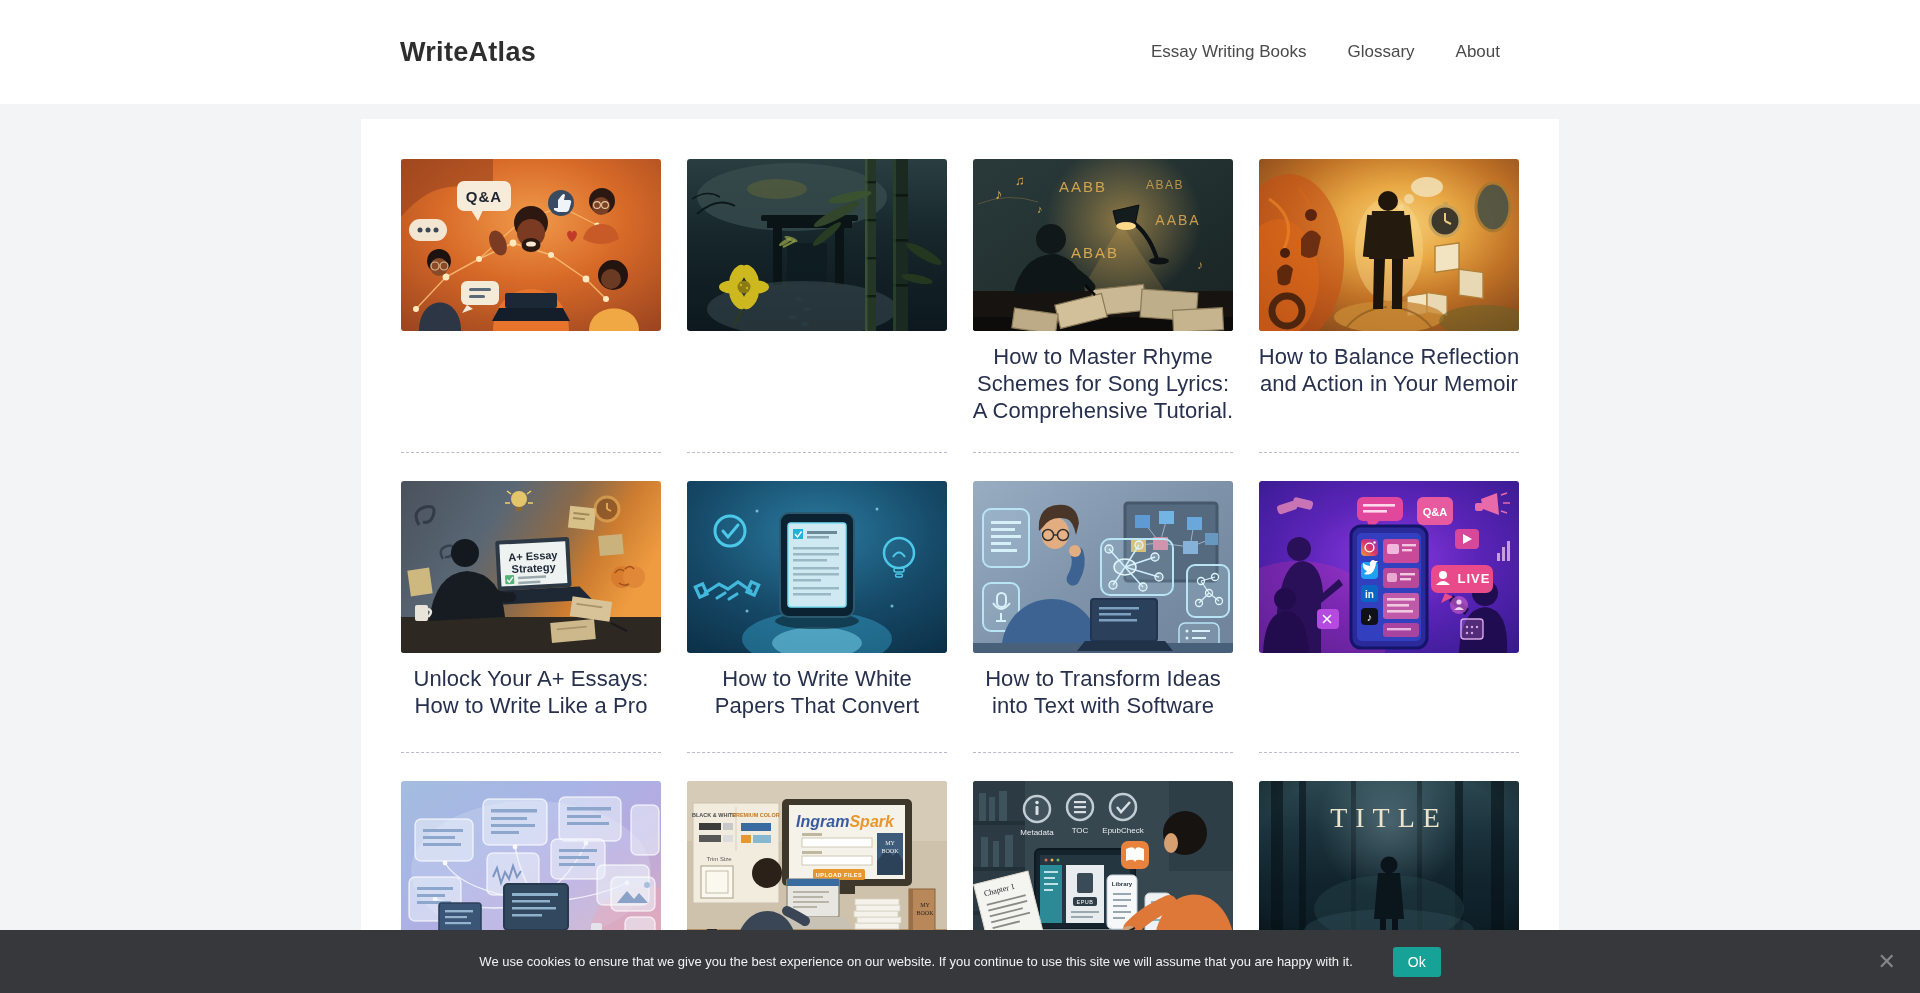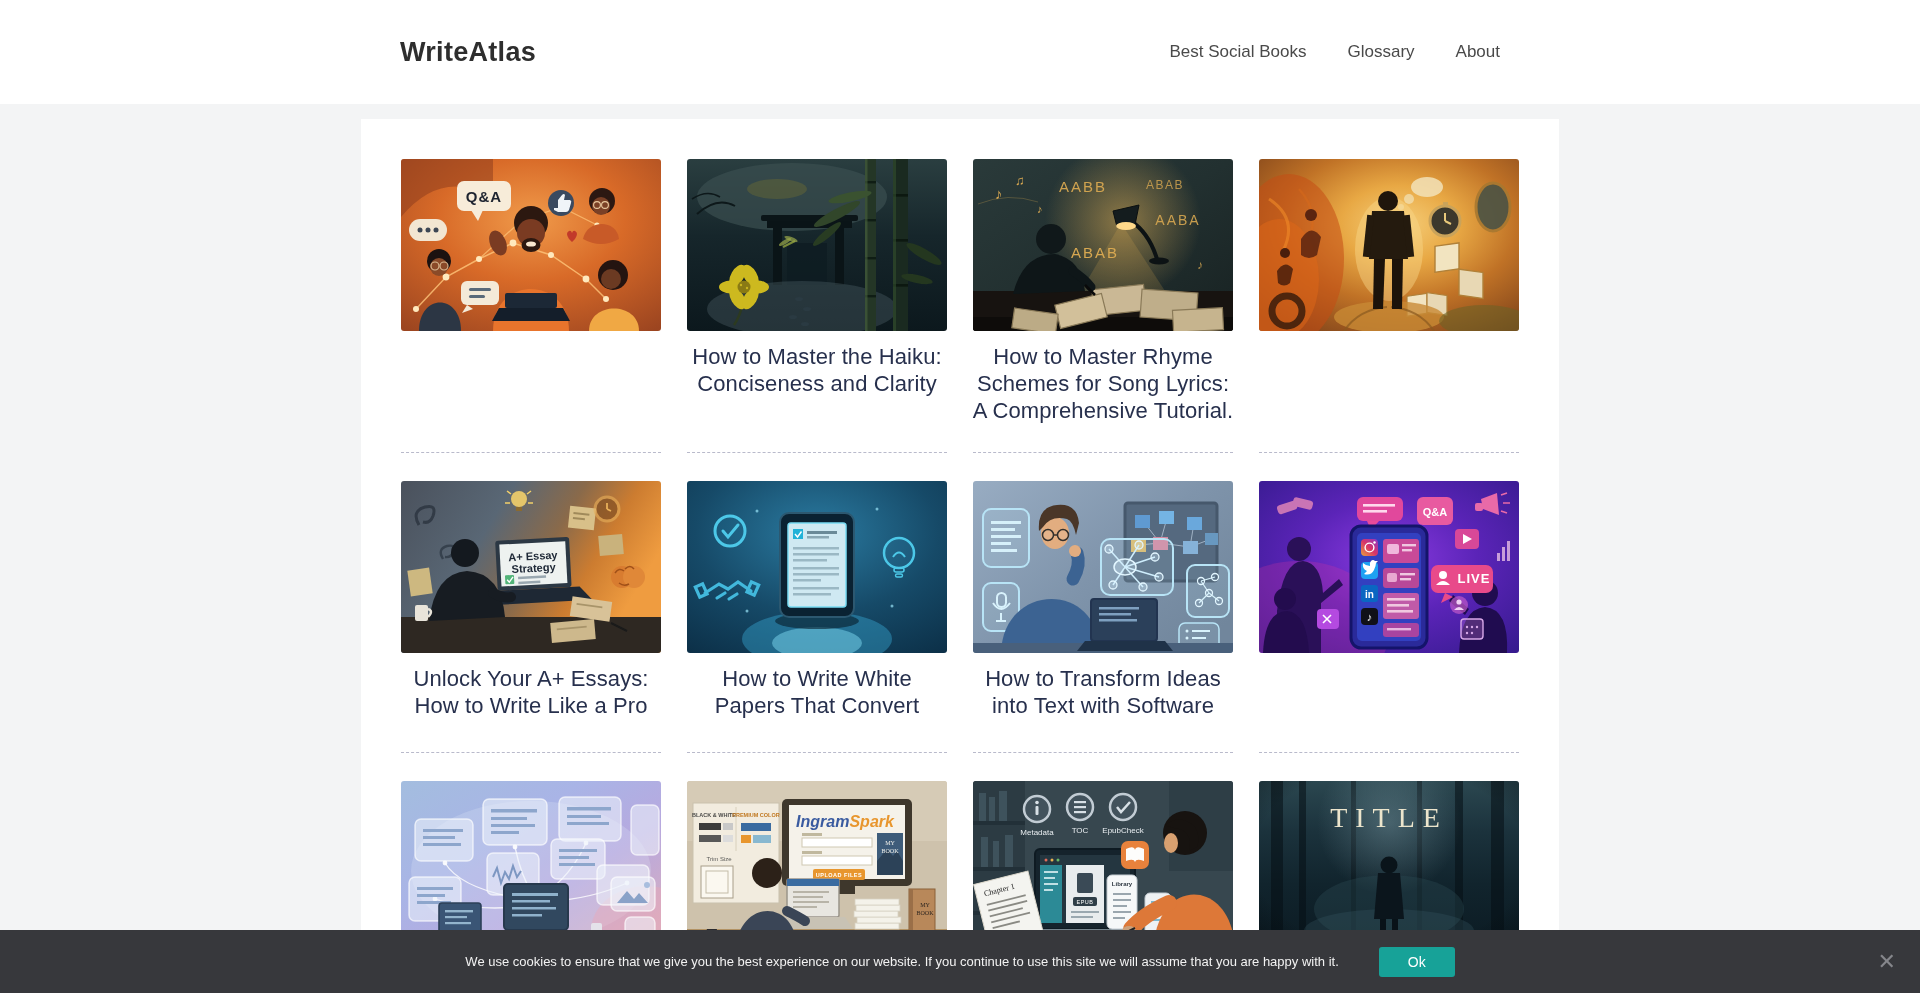--- a/index.html
+++ b/index.html
@@ -18,35 +18,35 @@
   .card{border-bottom:1px dashed #b9bacb;cursor:pointer;}
   .card.no-sep{border-bottom:none;}
   .thumb{width:260px;height:172px;border-radius:3px;overflow:hidden;display:block;}
   .thumb svg{display:block;}
   .card-title{margin:12px -2px 0;font-size:22px;line-height:27px;font-weight:400;color:#27304d;text-align:center;letter-spacing:.1px;}
   
   .cookie-bar{position:absolute;left:0;bottom:0;width:100%;height:63px;background:#37383c;
               display:flex;align-items:center;justify-content:center;z-index:20;gap:24px;}
   .cookie-msg{font-size:13px;color:#f2f2f2;}
   .cookie-ok{margin-left:16px;background:#17a298;color:#ffffff;border:none;border-radius:3px;
-             font-size:14px;padding:7px 29px;cursor:pointer;font-family:"Liberation Sans",sans-serif;}
+             font-size:14px;padding:7px 15px;cursor:pointer;font-family:"Liberation Sans",sans-serif;}
   .cookie-close{position:absolute;right:18px;top:50%;transform:translateY(-50%);background:none;border:none;
                 color:#85868b;font-size:22px;line-height:1;cursor:pointer;font-family:"Liberation Sans",sans-serif;}
   svg text{font-family:"Liberation Sans",sans-serif;}
   svg text.serif{font-family:"Liberation Serif","DejaVu Serif",serif;}
 </style>
 </head>
 <body>
 
 <div class="page">
 
   <div class="header">
     <div class="logo">WriteAtlas</div>
     <div class="nav">
-      <a class="nav-item">Best Social Books</a>
+      <a class="nav-item">Essay Writing Books</a>
       <a class="nav-item">Glossary</a>
       <a class="nav-item">About</a>
     </div>
   </div>
 
   <div class="content">
     <div class="grid">
 
       <div class="card">
         <span class="thumb">
@@ -176,21 +176,20 @@
             <ellipse cx="50.5" cy="116.7" rx="12" ry="6.5" transform="rotate(120 50.5 116.7)"></ellipse>
             <ellipse cx="44" cy="128" rx="12" ry="6.5"></ellipse>
             <ellipse cx="50.5" cy="139.3" rx="12" ry="6.5" transform="rotate(60 50.5 139.3)"></ellipse>
             <ellipse cx="63.5" cy="139.3" rx="12" ry="6.5" transform="rotate(120 63.5 139.3)"></ellipse>
           </g>
           <circle cx="57" cy="128" r="6.5" fill="#8a7a14"></circle>
           <circle cx="54" cy="126" r="1.2" fill="#c9b41f"></circle>
               <circle cx="60" cy="129" r="1.2" fill="#c9b41f"></circle>
         </svg>
         </span>
-        <h2 class="card-title">How to Master the Haiku: Conciseness and Clarity</h2>
       </div>
 
       <div class="card">
         <span class="thumb">
         <svg width="260" height="172" viewBox="0 0 260 172">
           <defs>
             <linearGradient id="lg3" x1="0" y1="0" x2="1" y2="1">
               <stop offset="0" stop-color="#2a3a3a"></stop>
                   <stop offset=".5" stop-color="#223030"></stop>
                   <stop offset="1" stop-color="#182222"></stop>
@@ -280,20 +279,21 @@
           <path d="M85,172 Q100,150 128,148 M175,172 Q160,150 132,148" stroke="#8a5a20" stroke-width="2" fill="none" opacity=".7"></path>
           <circle cx="129" cy="42" r="10" fill="#20160c"></circle>
           <path d="M113,52 L145,52 L149,100 L110,100 Z" fill="#241a0e"></path>
           <rect x="106" y="56" width="7" height="42" fill="#241a0e" transform="rotate(6 109 77)"></rect>
           <rect x="146" y="56" width="7" height="42" fill="#241a0e" transform="rotate(-6 149 77)"></rect>
           <path d="M115,100 L126,100 L124,150 L114,150 Z" fill="#1c130a"></path>
           <path d="M133,100 L144,100 L143,150 L133,150 Z" fill="#1c130a"></path>
           <ellipse cx="225" cy="162" rx="45" ry="16" fill="#6a6226" opacity=".55"></ellipse>
         </svg>
         </span>
+        <h2 class="card-title">How to Balance Reflection and Action in Your Memoir</h2>
       </div>
 
       <div class="card">
         <span class="thumb">
         <svg width="260" height="172" viewBox="0 0 260 172">
           <defs>
             <linearGradient id="lg5" x1="0" y1="0" x2="1" y2=".4">
               <stop offset="0" stop-color="#4a515c"></stop>
                   <stop offset=".38" stop-color="#596775"></stop>
               <stop offset=".62" stop-color="#8a6a4a"></stop>

